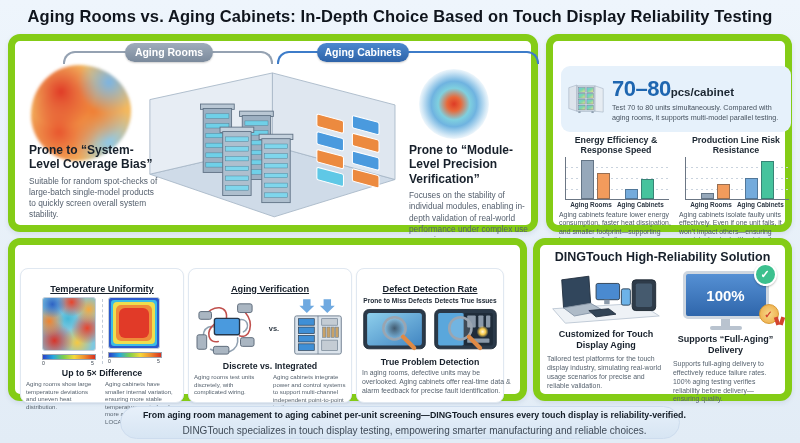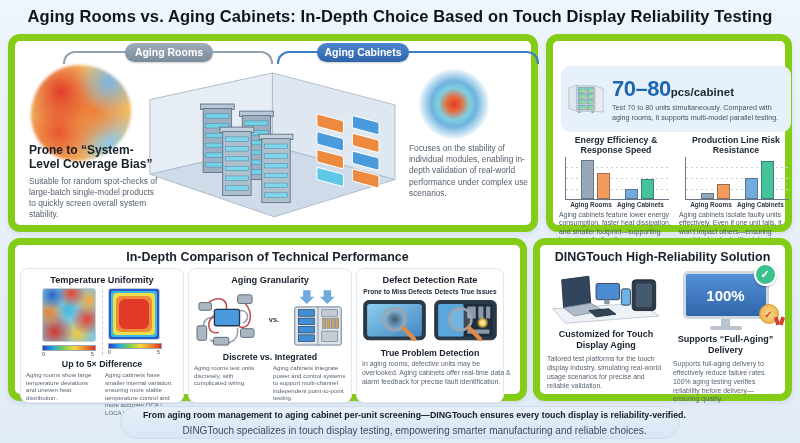--- a/index.html
+++ b/index.html
@@ -60,21 +60,21 @@
   .bar-group{display:flex;align-items:flex-end;gap:3px;height:100%;}
   .bar{width:13px;border:0.5px solid rgba(40,55,70,.45);box-sizing:border-box;}
   .mini-labels{display:flex;justify-content:space-evenly;font-size:6.4px;font-weight:bold;color:#2a3440;margin:1px 4px 0 6px;}
   .chart-cap{font-size:6.9px;color:#4c5865;line-height:1.22;margin-top:3px;}
   
   #card-tech{left:8px;top:238px;width:519px;height:163px;}
   .tech-title{margin-top:5px;text-align:center;font-size:12.5px;font-weight:bold;color:#17202b;}
   .sub{position:absolute;top:23px;height:135px;background:#fff;border:1px solid #e0e8f1;
     border-radius:8px;box-shadow:0 1px 2px rgba(40,70,110,.07);box-sizing:border-box;padding:3px 5px;}
   .sub.s1{left:5px;width:164px;} .sub.s2{left:173px;width:164px;} .sub.s3{left:341px;width:148px;}
-  .sub-title{font-size:9.2px;font-weight:bold;color:#17202b;text-align:center;margin:3px 0 3px;}
+  .sub-title{font-size:9.2px;font-weight:bold;color:#17202b;text-align:center;margin:12px 0 3px;text-decoration:underline;}
   .maps-row{display:flex;justify-content:center;gap:12px;position:relative;}
   .map-divider{position:absolute;left:50%;top:2px;bottom:2px;border-left:1px dashed #c3ccd7;}
   .hm{width:52px;height:52px;border:1px solid #c6d0da;border-radius:3px;}
   .hm.rooms{background:
       radial-gradient(circle at 18% 12%, #2e63c4 0%, rgba(46,99,196,0) 22%),
       radial-gradient(circle at 55% 8%, #e8442c 0%, rgba(232,68,44,0) 26%),
       radial-gradient(circle at 88% 22%, #f5a93f 0%, rgba(245,169,63,0) 24%),
       radial-gradient(circle at 12% 45%, #f0832f 0%, rgba(240,131,47,0) 28%),
       radial-gradient(circle at 48% 40%, #46b8d8 0%, rgba(70,184,216,0) 26%),
       radial-gradient(circle at 85% 58%, #e8442c 0%, rgba(232,68,44,0) 30%),
@@ -209,20 +209,21 @@
       </g>
     </svg>
 
     <div class="dotfocus"></div>
 
     <div class="cmp-text left">
       <div class="cmp-head">Prone to “System-Level Coverage Bias”</div>
       <div class="cmp-body">Suitable for random spot-checks of large-batch single-model products to quickly screen overall system stability.</div>
     </div>
     <div class="cmp-text right">
+      <div class="cmp-head">Prone to “Module-Level Precision Verification”</div>
       <div class="cmp-body">Focuses on the stability of individual modules, enabling in-depth validation of real-world performance under complex use scenarios.</div>
     </div>
   </div>
 
   <div class="card" id="card-prod">
     <div class="bluebox">
       <svg width="72" height="58" viewBox="0 0 84 66">
         <defs>
           <linearGradient id="scr" x1="0" y1="0" x2="1" y2="1">
             <stop offset="0" stop-color="#66c6ea"></stop>
@@ -287,21 +288,20 @@
         </div>
       <div class="mini-labels">
           <div>Aging Rooms</div>
           <div>Aging Cabinets</div>
         </div>
       <div class="chart-cap">Aging cabinets isolate faulty units effectively. Even if one unit fails, it won’t impact others—ensuring consistent output with minimal impact.</div>
     </div>
   </div>
 
   <div class="card" id="card-tech">
-    <div class="tech-title">In-Depth Comparison of Technical Performance</div>
 
     <div class="sub s1">
       <div class="sub-title">Temperature Uniformity</div>
       <div class="maps-row">
         <div class="map-divider"></div>
         <div>
           <div class="hm rooms"></div>
           <div class="cbar"></div>
           <div class="cbar-ticks">
             <span>0</span>
@@ -326,21 +326,21 @@
         </div>
       </div>
       <div class="sub-high">Up to 5× Difference</div>
       <div class="sub-caps">
         <div class="sub-cap">Aging rooms show large temperature deviations and uneven heat distribution.</div>
         <div class="sub-cap">Aging cabinets have smaller internal variation, ensuring more stable temperature control and more accurate OCA / LOCA bonding force.</div>
       </div>
     </div>
 
     <div class="sub s2">
-      <div class="sub-title">Aging Granularity</div>
+      <div class="sub-title">Aging Verification</div>
       <div class="illus-row">
         <svg width="62" height="58" viewBox="0 0 64 60">
           <g fill="none" stroke-width="1.6" stroke-linecap="round">
             <path d="M8,20 C18,4 36,6 32,22" stroke="#c0504d"></path>
             <path d="M10,44 C4,28 20,24 26,34" stroke="#8fa0b0"></path>
             <path d="M52,14 C62,26 56,42 46,38" stroke="#c0504d"></path>
             <path d="M16,52 C30,60 46,54 44,40" stroke="#90a0b0"></path>
             <path d="M20,26 C10,34 14,46 24,44" stroke="#c0504d"></path>
             <path d="M44,22 C54,18 58,30 50,34" stroke="#8fa0b0"></path>
           </g>

